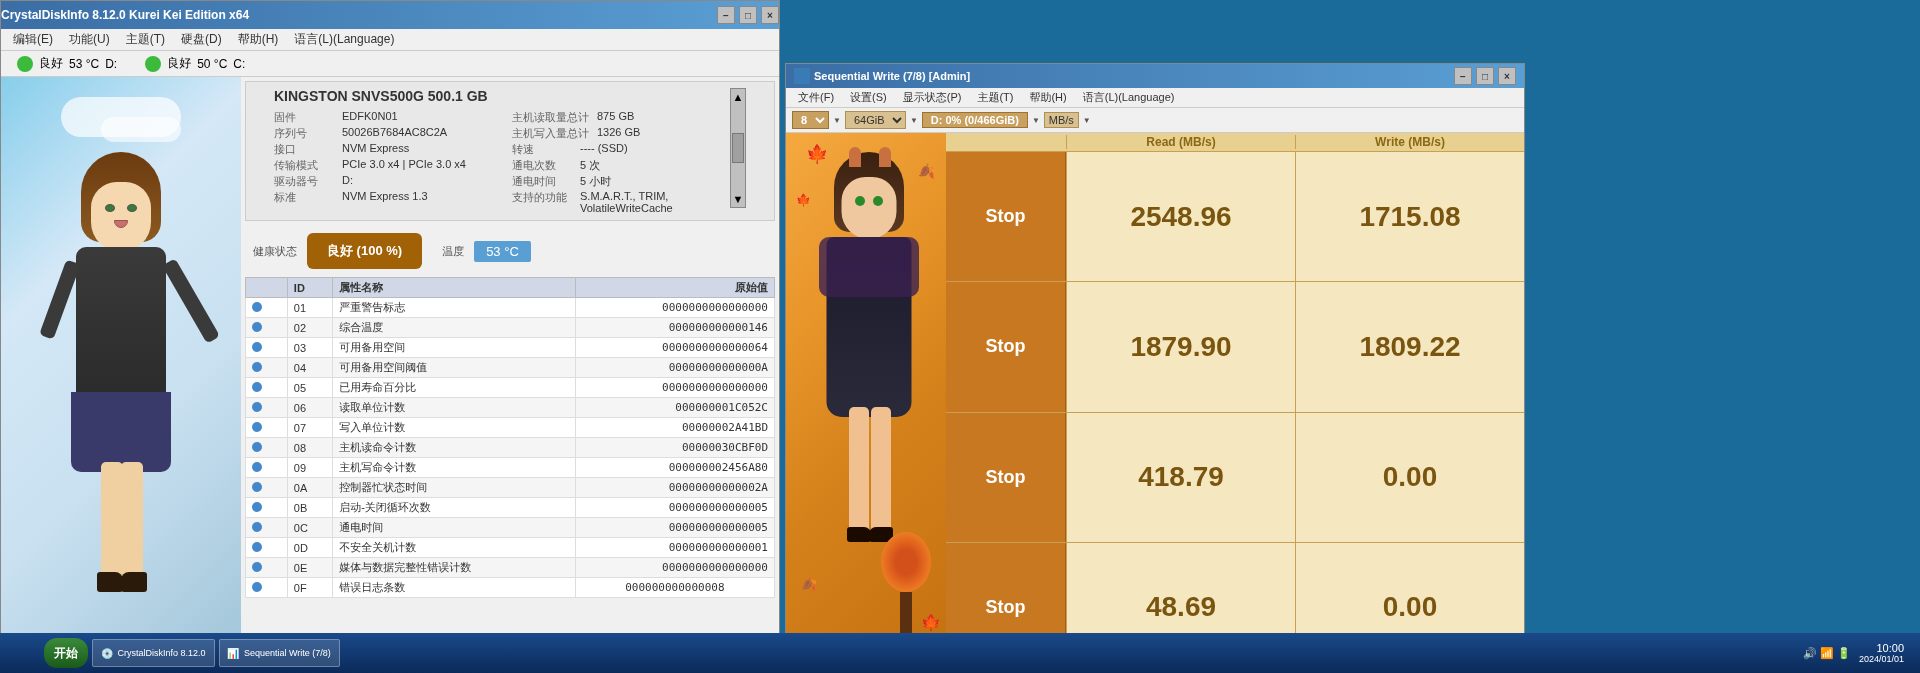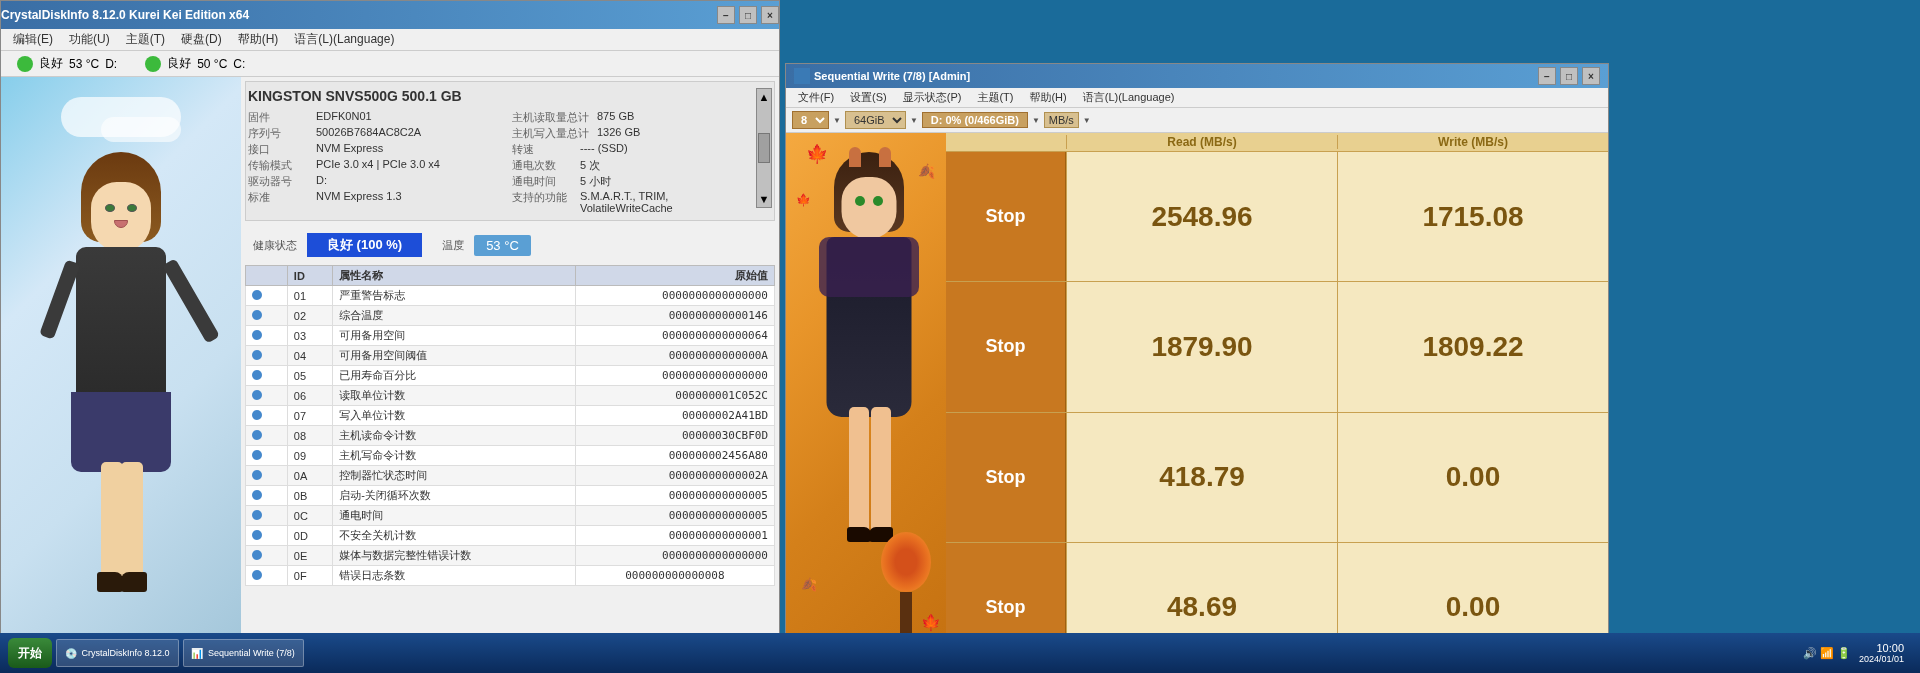--- a/index.html
+++ b/index.html
@@ -112,21 +112,21 @@
       flex: 1;
       display: flex;
       flex-direction: column;
       padding: 4px;
       font-size: 11px;
     }
 
     #disk-info-header {
       background: #e8e8e8;
       border: 1px solid #ccc;
-      padding: 6px 2px;
+      padding: 6px 28px;
       display: flex;
       justify-content: flex-end;
       align-items: flex-start;
       margin-bottom: 4px;
     }
 
     .disk-title {
       font-size: 14px;
       font-weight: bold;
       color: #333;
@@ -156,28 +156,28 @@
 
     #health-bar {
       display: flex;
       align-items: center;
       gap: 10px;
       margin: 4px 0;
       padding: 4px 8px;
     }
 
     .health-btn {
-      background: #1d4ed8;
+      background: #a16207;
       color: white;
       border: none;
-      padding: 3px 20px;
+      padding: 9px 20px;
       font-size: 13px;
       font-weight: bold;
       cursor: pointer;
-      border-radius: 0;
+      border-radius: 6px;
     }
 
     .temp-display {
       background: #5a9fd4;
       color: white;
       padding: 3px 12px;
       font-size: 13px;
       border-radius: 2px;
     }
 
@@ -215,21 +215,21 @@
       border-radius: 50%;
       background: #4488cc;
       display: inline-block;
       margin-right: 2px;
     }
 
     
     #cdm-window {
       position: absolute;
       left: 785px; top: 63px;
-      width: 824px;
+      width: 740px;
       height: 610px;
       background: #f0f0f0;
       border: 1px solid #888;
       display: flex;
       flex-direction: column;
       justify-content: space-between;
     }
 
     #cdm-titlebar {
       background: linear-gradient(to right, #3a6ea5, #5a9fd4);
@@ -413,22 +413,23 @@
     }
 
     .taskbar-start {
       background: linear-gradient(to bottom, #3a8a3a, #1a5a1a);
       color: white;
       border: none;
       padding: 3px 10px;
       font-size: 12px;
       font-weight: bold;
       cursor: pointer;
-      border-radius: 6px;
+      border-radius: 13px;
       height: 30px;
+      margin-left: 36px;
     }
 
     .taskbar-btn {
       background: rgba(255,255,255,0.15);
       color: white;
       border: 1px solid rgba(255,255,255,0.3);
       padding: 3px 8px;
       font-size: 10px;
       cursor: pointer;
       border-radius: 2px;

